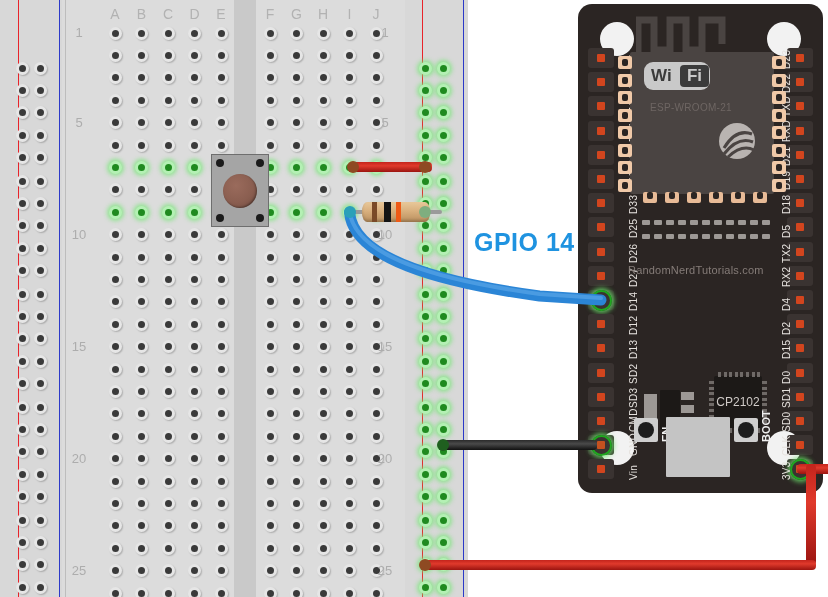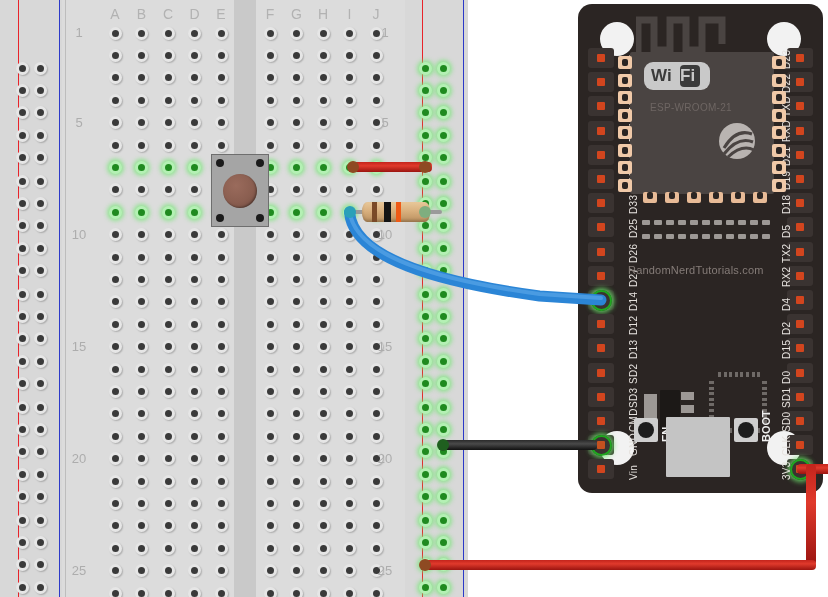--- a/index.html
+++ b/index.html
@@ -1402,21 +1402,21 @@
       <div class="botpin" style="left: 109px; top: 188px; width: 14px; height: 11px; border-radius: 2px;"></div>
       <div class="sp-in" style="left: 113px; top: 188px; width: 6px; height: 7px; border-radius: 2px;"></div>
       <div class="botpin" style="left: 131px; top: 188px; width: 14px; height: 11px; border-radius: 2px;"></div>
       <div class="sp-in" style="left: 135px; top: 188px; width: 6px; height: 7px; border-radius: 2px;"></div>
       <div class="botpin" style="left: 153px; top: 188px; width: 14px; height: 11px; border-radius: 2px;"></div>
       <div class="sp-in" style="left: 157px; top: 188px; width: 6px; height: 7px; border-radius: 2px;"></div>
       <div class="botpin" style="left: 175px; top: 188px; width: 14px; height: 11px; border-radius: 2px;"></div>
       <div class="sp-in" style="left: 179px; top: 188px; width: 6px; height: 7px; border-radius: 2px;"></div>
       <div class="wifi-badge" style="left: 66px; top: 58px; width: 66px; height: 28px;">
         <div style="position: absolute; left: 7px; top: 4px;">Wi</div>
-        <div class="w2" style="left: 36px; top: 3px; width: 20px; height: 22px; line-height: 22px;">Fi</div>
+        <div class="w2" style="left: 36px; top: 3px; width: 29px; height: 22px; text-align: center; line-height: 22px;">Fi</div>
       </div>
       <div id="wroom" style="left: 72px; top: 98px;">ESP-WROOM-21</div>
       <svg width="38" height="38" style="position: absolute; left: 140px; top: 118px;">
         <circle cx="19" cy="19" r="18" fill="#b9b4b1"></circle>
         <path d="M6 26 Q18 6 34 12" stroke="#4a4442" stroke-width="3" fill="none"></path>
         <path d="M6 32 Q20 14 35 20" stroke="#4a4442" stroke-width="3" fill="none"></path>
         <path d="M10 35 Q24 22 36 28" stroke="#4a4442" stroke-width="3" fill="none"></path>
       </svg>
       <div class="dash" style="left: 64px; top: 216px; width: 8px;"></div>
       <div class="dash" style="left: 76px; top: 216px; width: 8px;"></div>
@@ -1434,20 +1434,21 @@
       <div class="dash" style="left: 88px; top: 230px; width: 8px;"></div>
       <div class="dash" style="left: 100px; top: 230px; width: 8px;"></div>
       <div class="dash" style="left: 112px; top: 230px; width: 8px;"></div>
       <div class="dash" style="left: 124px; top: 230px; width: 8px;"></div>
       <div class="dash" style="left: 136px; top: 230px; width: 8px;"></div>
       <div class="dash" style="left: 148px; top: 230px; width: 8px;"></div>
       <div class="dash" style="left: 160px; top: 230px; width: 8px;"></div>
       <div class="dash" style="left: 172px; top: 230px; width: 8px;"></div>
       <div class="dash" style="left: 184px; top: 230px; width: 8px;"></div>
       <div id="rnt" style="left: 50px; top: 260px;">RandomNerdTutorials.com</div>
+      <div id="cp2102" style="left: 136px; top: 372px; width: 48px; height: 52px; line-height: 52px;">CP2102</div>
       <div class="chipleg" style="left: 140px; top: 368px; width: 3px; height: 5px;"></div>
       <div class="chipleg" style="left: 140px; top: 424px; width: 3px; height: 5px;"></div>
       <div class="chipleg" style="left: 131px; top: 377px; width: 5px; height: 3px;"></div>
       <div class="chipleg" style="left: 184px; top: 377px; width: 5px; height: 3px;"></div>
       <div class="chipleg" style="left: 145.6px; top: 368px; width: 3px; height: 5px;"></div>
       <div class="chipleg" style="left: 145.6px; top: 424px; width: 3px; height: 5px;"></div>
       <div class="chipleg" style="left: 131px; top: 382.6px; width: 5px; height: 3px;"></div>
       <div class="chipleg" style="left: 184px; top: 382.6px; width: 5px; height: 3px;"></div>
       <div class="chipleg" style="left: 151.2px; top: 368px; width: 3px; height: 5px;"></div>
       <div class="chipleg" style="left: 151.2px; top: 424px; width: 3px; height: 5px;"></div>
@@ -1492,13 +1493,14 @@
     <div class="wend" style="left: 437px; top: 439.2px; width: 12px; height: 12px; background: rgb(31, 95, 31);"></div>
     <div class="wire red" style="left: 797px; top: 464.4px; width: 36px; height: 10px;"></div>
     <div class="wire red" style="left: 806px; top: 464.4px; width: 10px; height: 100.8px;"></div>
     <div class="wire red" style="left: 425px; top: 560.2px; width: 391px; height: 10px;"></div>
     <div class="wend" style="left: 419px; top: 559.2px; width: 12px; height: 12px; background: rgb(142, 74, 34);"></div>
     <svg width="828" height="597" style="position: absolute; left: 0px; top: 0px; pointer-events: none;">
       <path d="M349.5 212.2 C 353.5 258.2, 437.5 282.2, 539.5 296 L 601 300" stroke="#2b85d6" stroke-width="11" fill="none" stroke-linecap="round"></path>
       <path d="M349.5 212.2 C 353.5 258.2, 437.5 282.2, 539.5 296 L 601 300" stroke="#5ba7e8" stroke-width="4" fill="none" stroke-linecap="round" transform="translate(0,-2)" opacity=".65"></path>
     </svg>
     <div class="wend" style="left: 343.5px; top: 206.2px; width: 12px; height: 12px; background: rgb(42, 160, 184);"></div>
+    <div id="gpiolabel" style="left: 474px; top: 228px; color: rgb(31, 147, 224);">GPIO 14</div>
   </div>
 
 </body></html>

